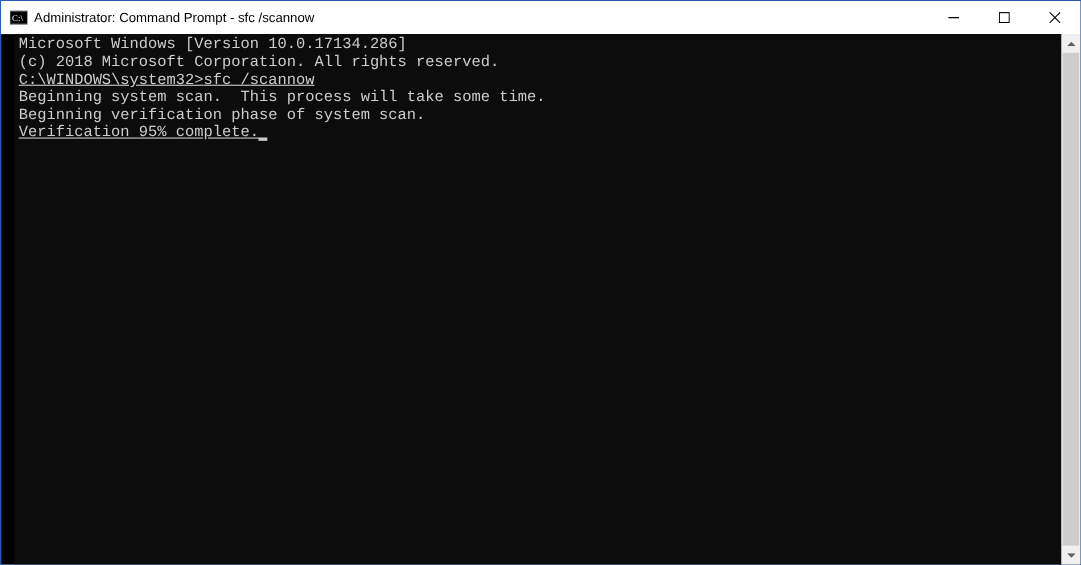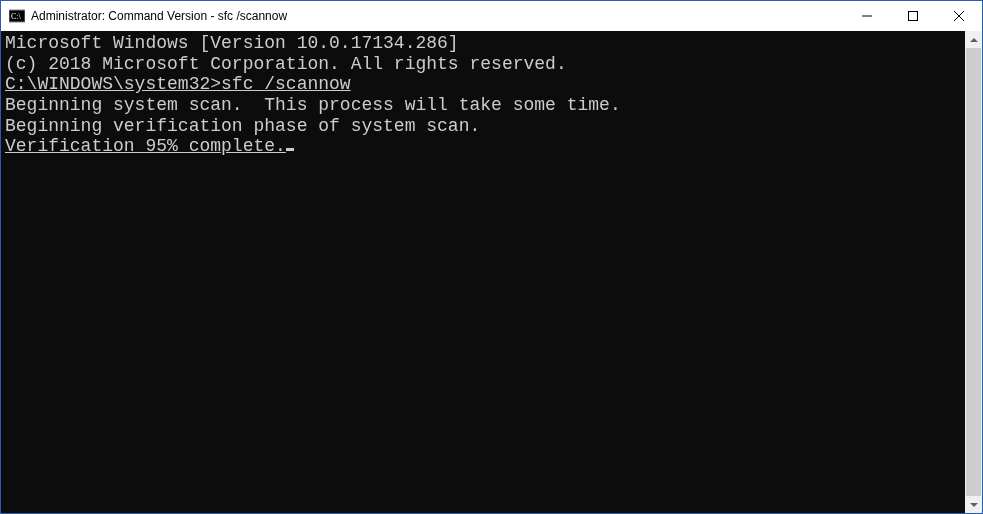--- a/index.html
+++ b/index.html
@@ -60,25 +60,26 @@
       flex: 1;
       display: flex;
       background: #000000;
       min-height: 0;
     }
     .terminal {
       flex: 1;
       background: #0c0c0c;
       color: #cccccc;
       font-family: Consolas, "Courier New", monospace;
-      font-size: 18px;
+      font-size: 14px;
       line-height: 1.15;
       padding: 2px 4px;
       white-space: pre;
       overflow: hidden;
+      margin-left: 12px;
     }
     .terminal-line { display: block; }
     .prompt-line { display: flex; text-decoration: underline; }
     .cursor {
       display: inline-block;
       width: 8px;
       height: 3px;
       background: #cccccc;
       margin-top: 12px;
       margin-left: 0;
@@ -116,21 +117,21 @@
 <body>
 
 <div class="window">
   <div class="titlebar">
     <span class="titlebar-icon">
       <svg width="16" height="16" viewBox="0 0 16 16">
         <rect x="0" y="2" width="16" height="12" fill="#000" stroke="#888" stroke-width="1"></rect>
         <text x="2" y="11" font-size="8" fill="#fff" font-family="Consolas">C:\</text>
       </svg>
     </span>
-    <span class="titlebar-title">Administrator: Command Version - sfc  /scannow</span>
+    <span class="titlebar-title">Administrator: Command Prompt - sfc  /scannow</span>
     <div class="window-controls">
       <div class="ctrl">
         <svg width="10" height="10" viewBox="0 0 10 10">
             <line x1="0" y1="5" x2="10" y2="5" stroke="#000" stroke-width="1"></line>
           </svg>
       </div>
       <div class="ctrl">
         <svg width="10" height="10" viewBox="0 0 10 10">
             <rect x="0.5" y="0.5" width="9" height="9" fill="none" stroke="#000" stroke-width="1"></rect>
           </svg>

